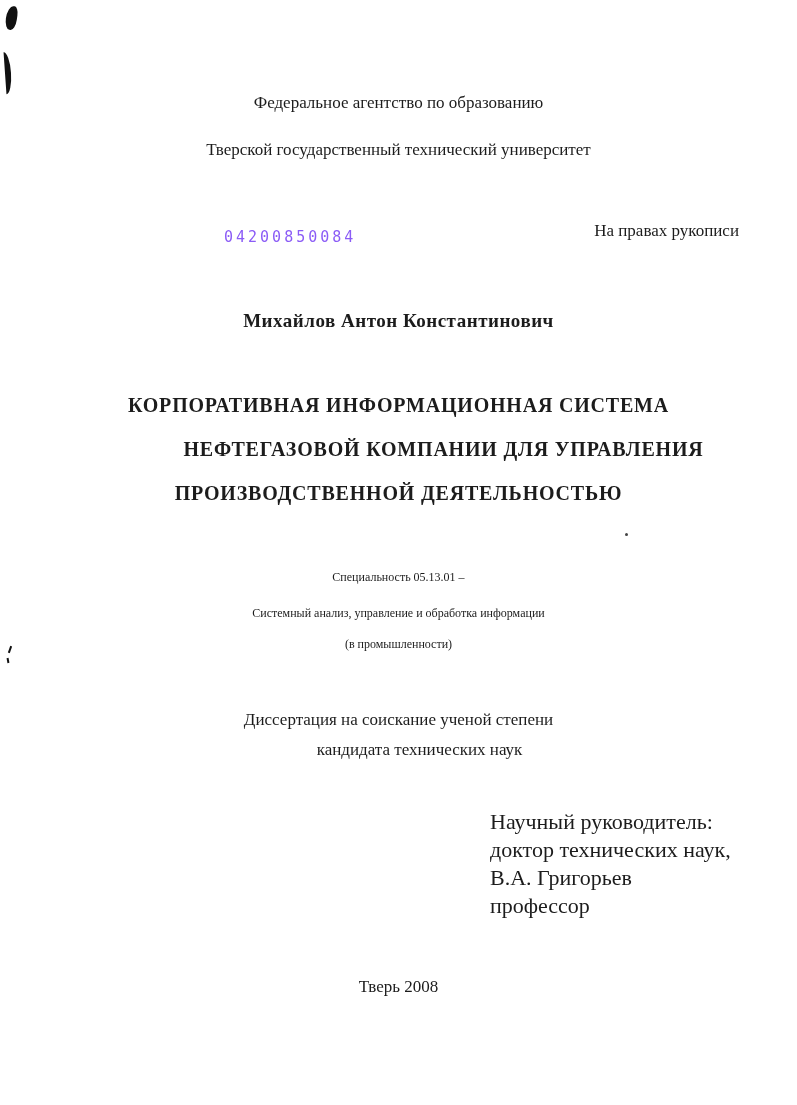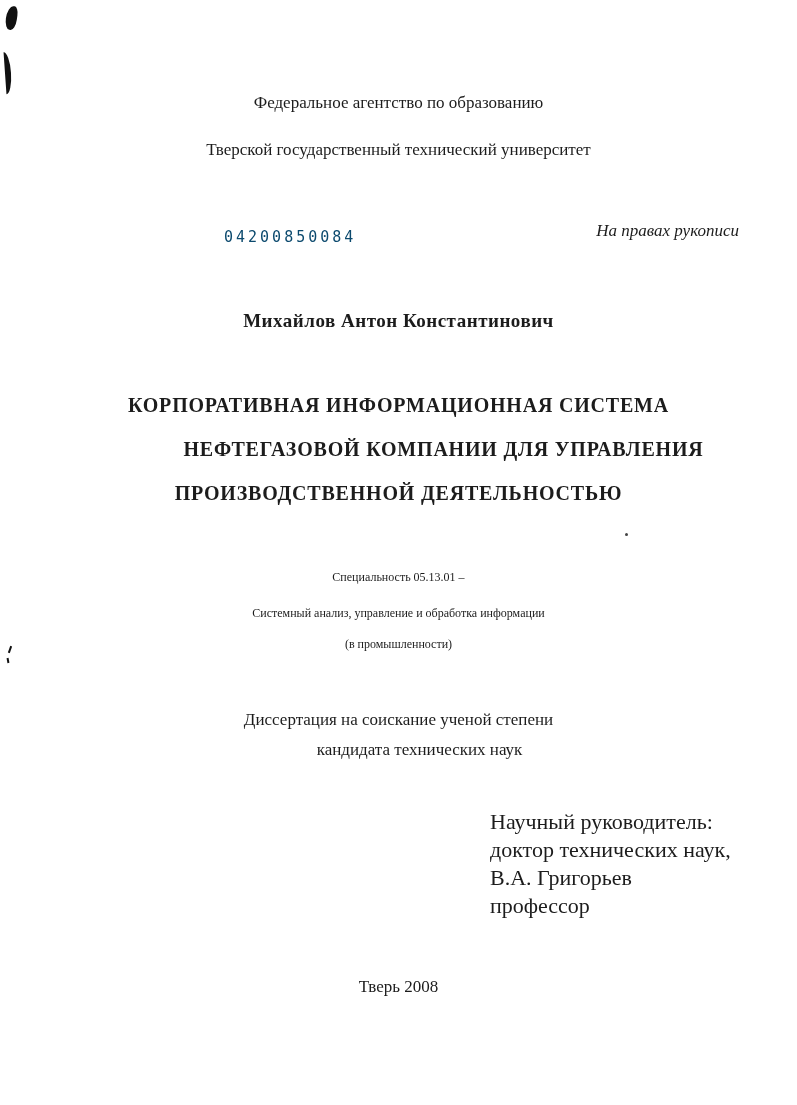--- a/index.html
+++ b/index.html
@@ -28,27 +28,26 @@
   .header-line {
     font-size: 17px;
   }
   .catalog-number {
     position: absolute;
     left: 224px;
     top: 228px;
     font-family: "DejaVu Sans Mono", "Liberation Mono", monospace;
     font-size: 15px;
     letter-spacing: 3px;
-    color: #0c4a6e;
+    color: #8b5cf6;
   }
   .manuscript-note {
     position: absolute;
     right: 58px;
     top: 221px;
-    font-style: italic;
     font-size: 17px;
     text-align: right;
   }
   .author-line {
     font-weight: bold;
     font-size: 19px;
     letter-spacing: 0.5px;
   }
   .title-line {
     font-weight: bold;

